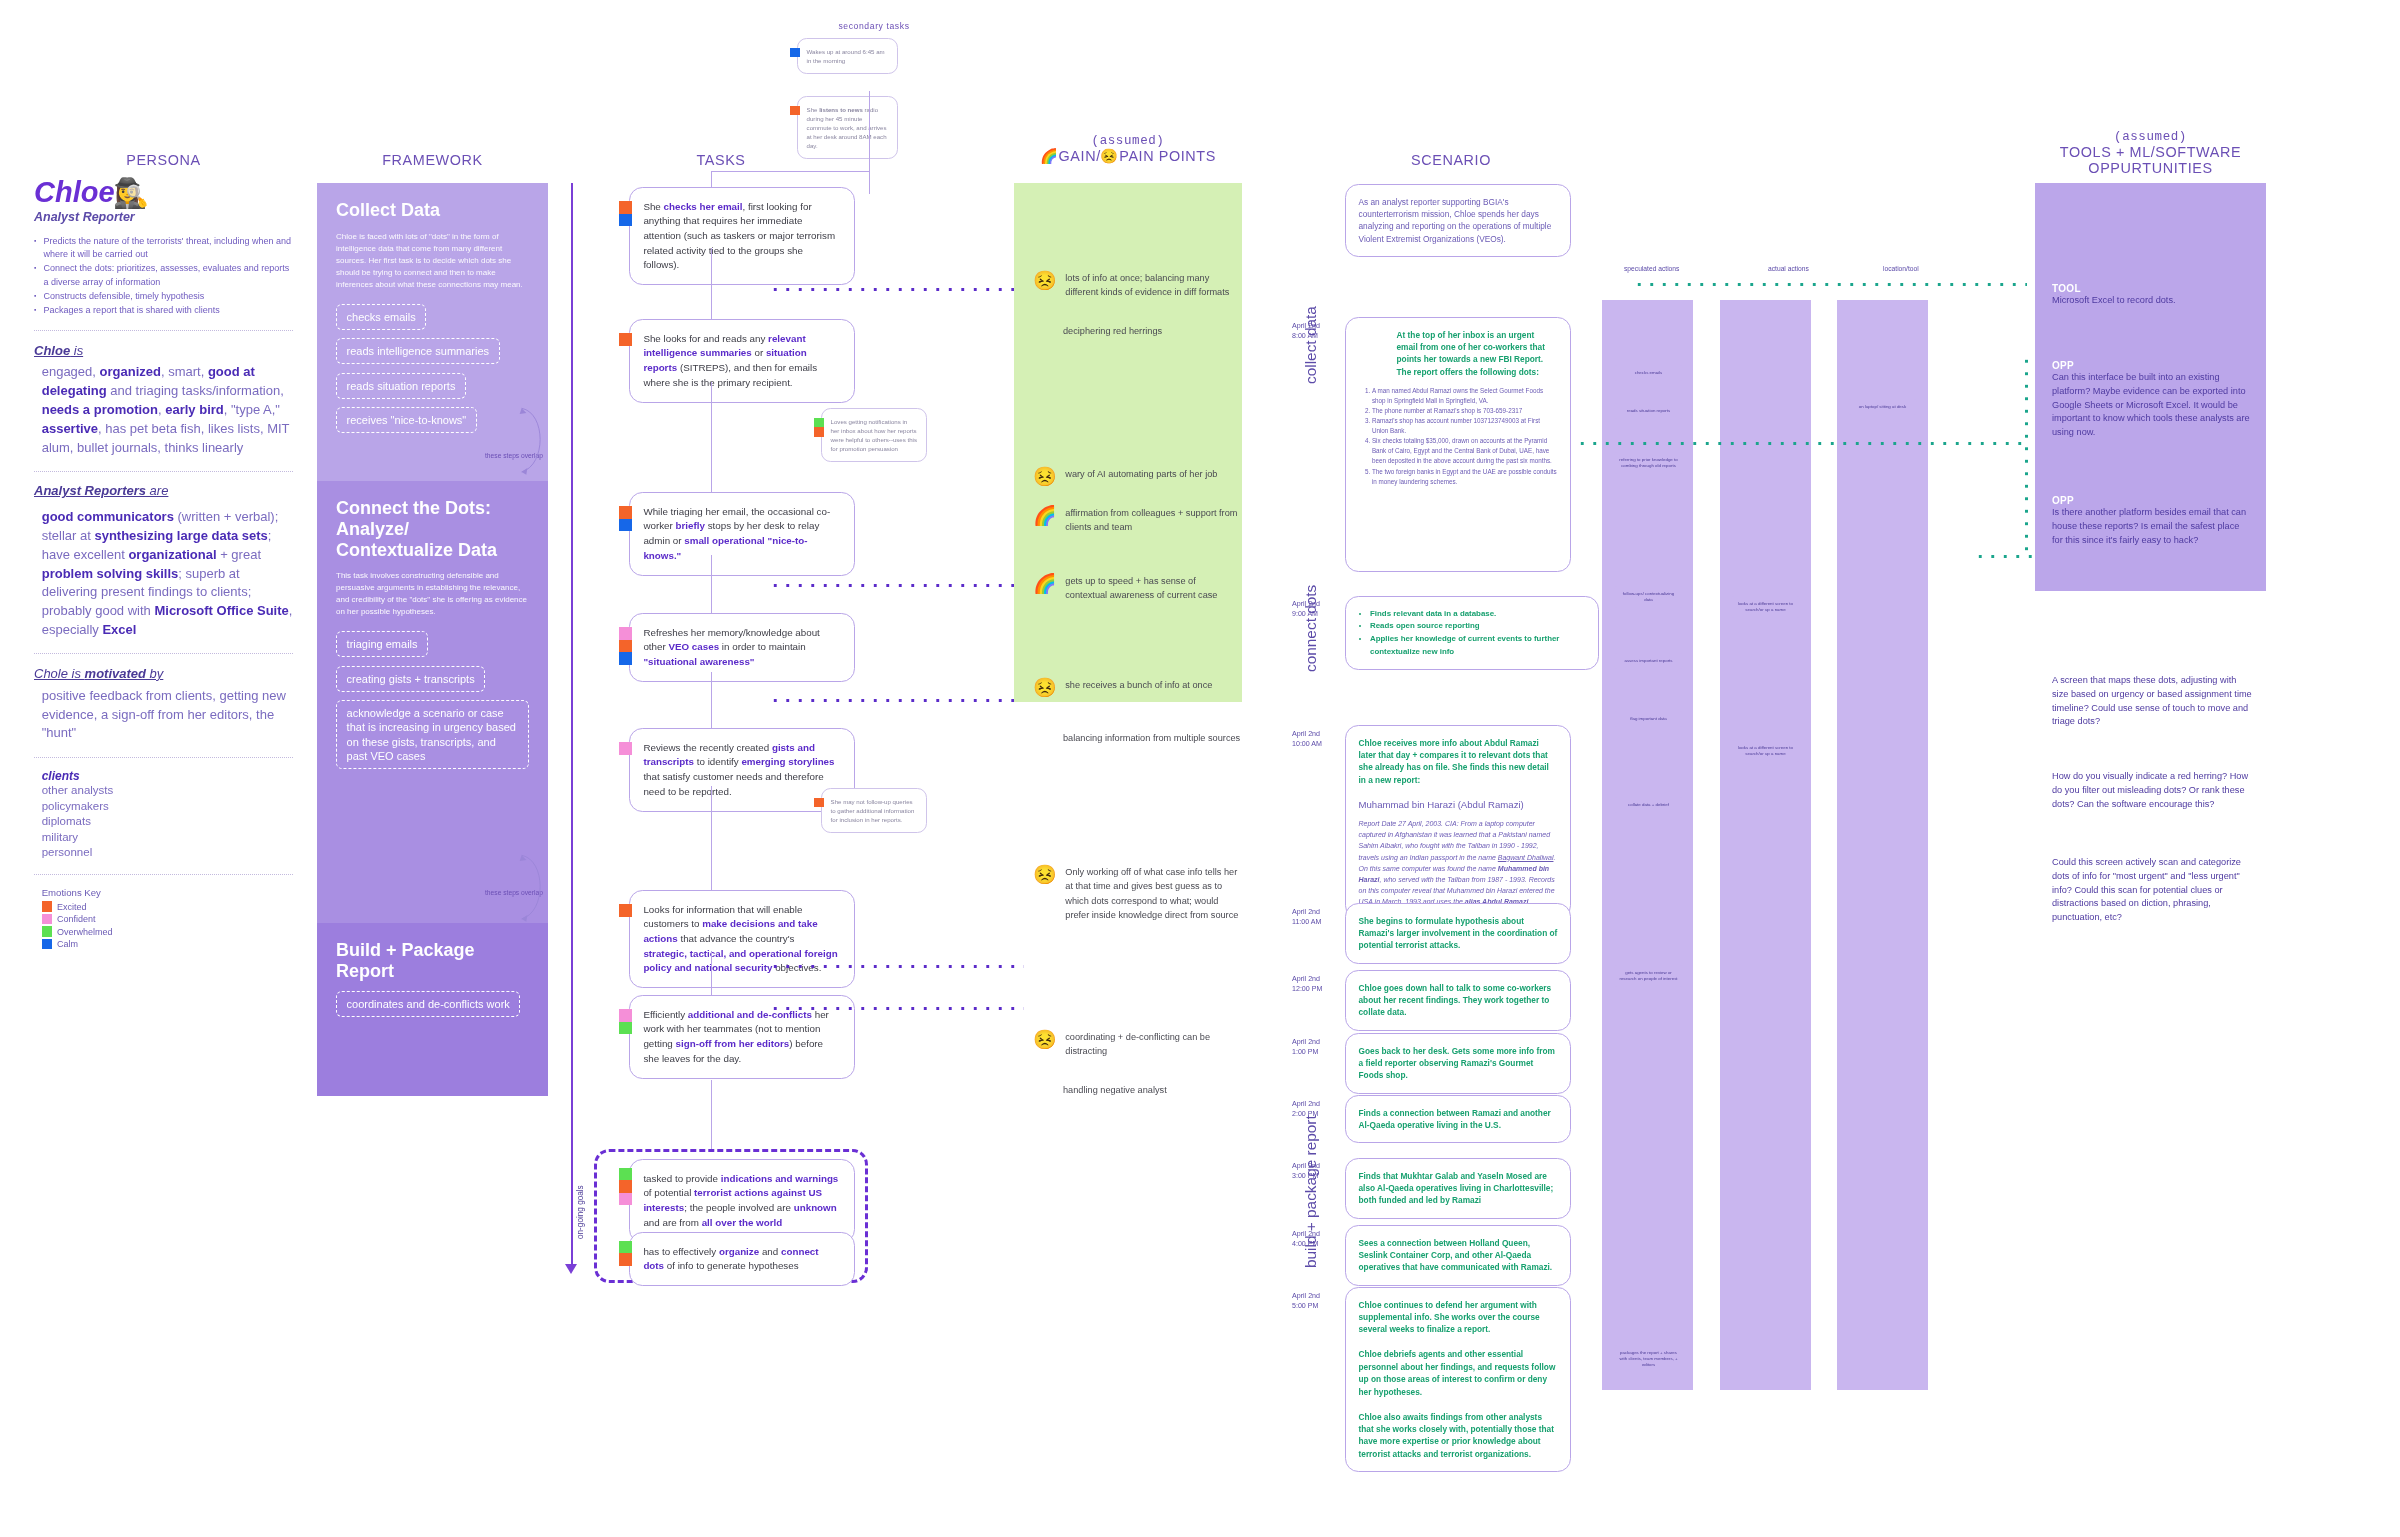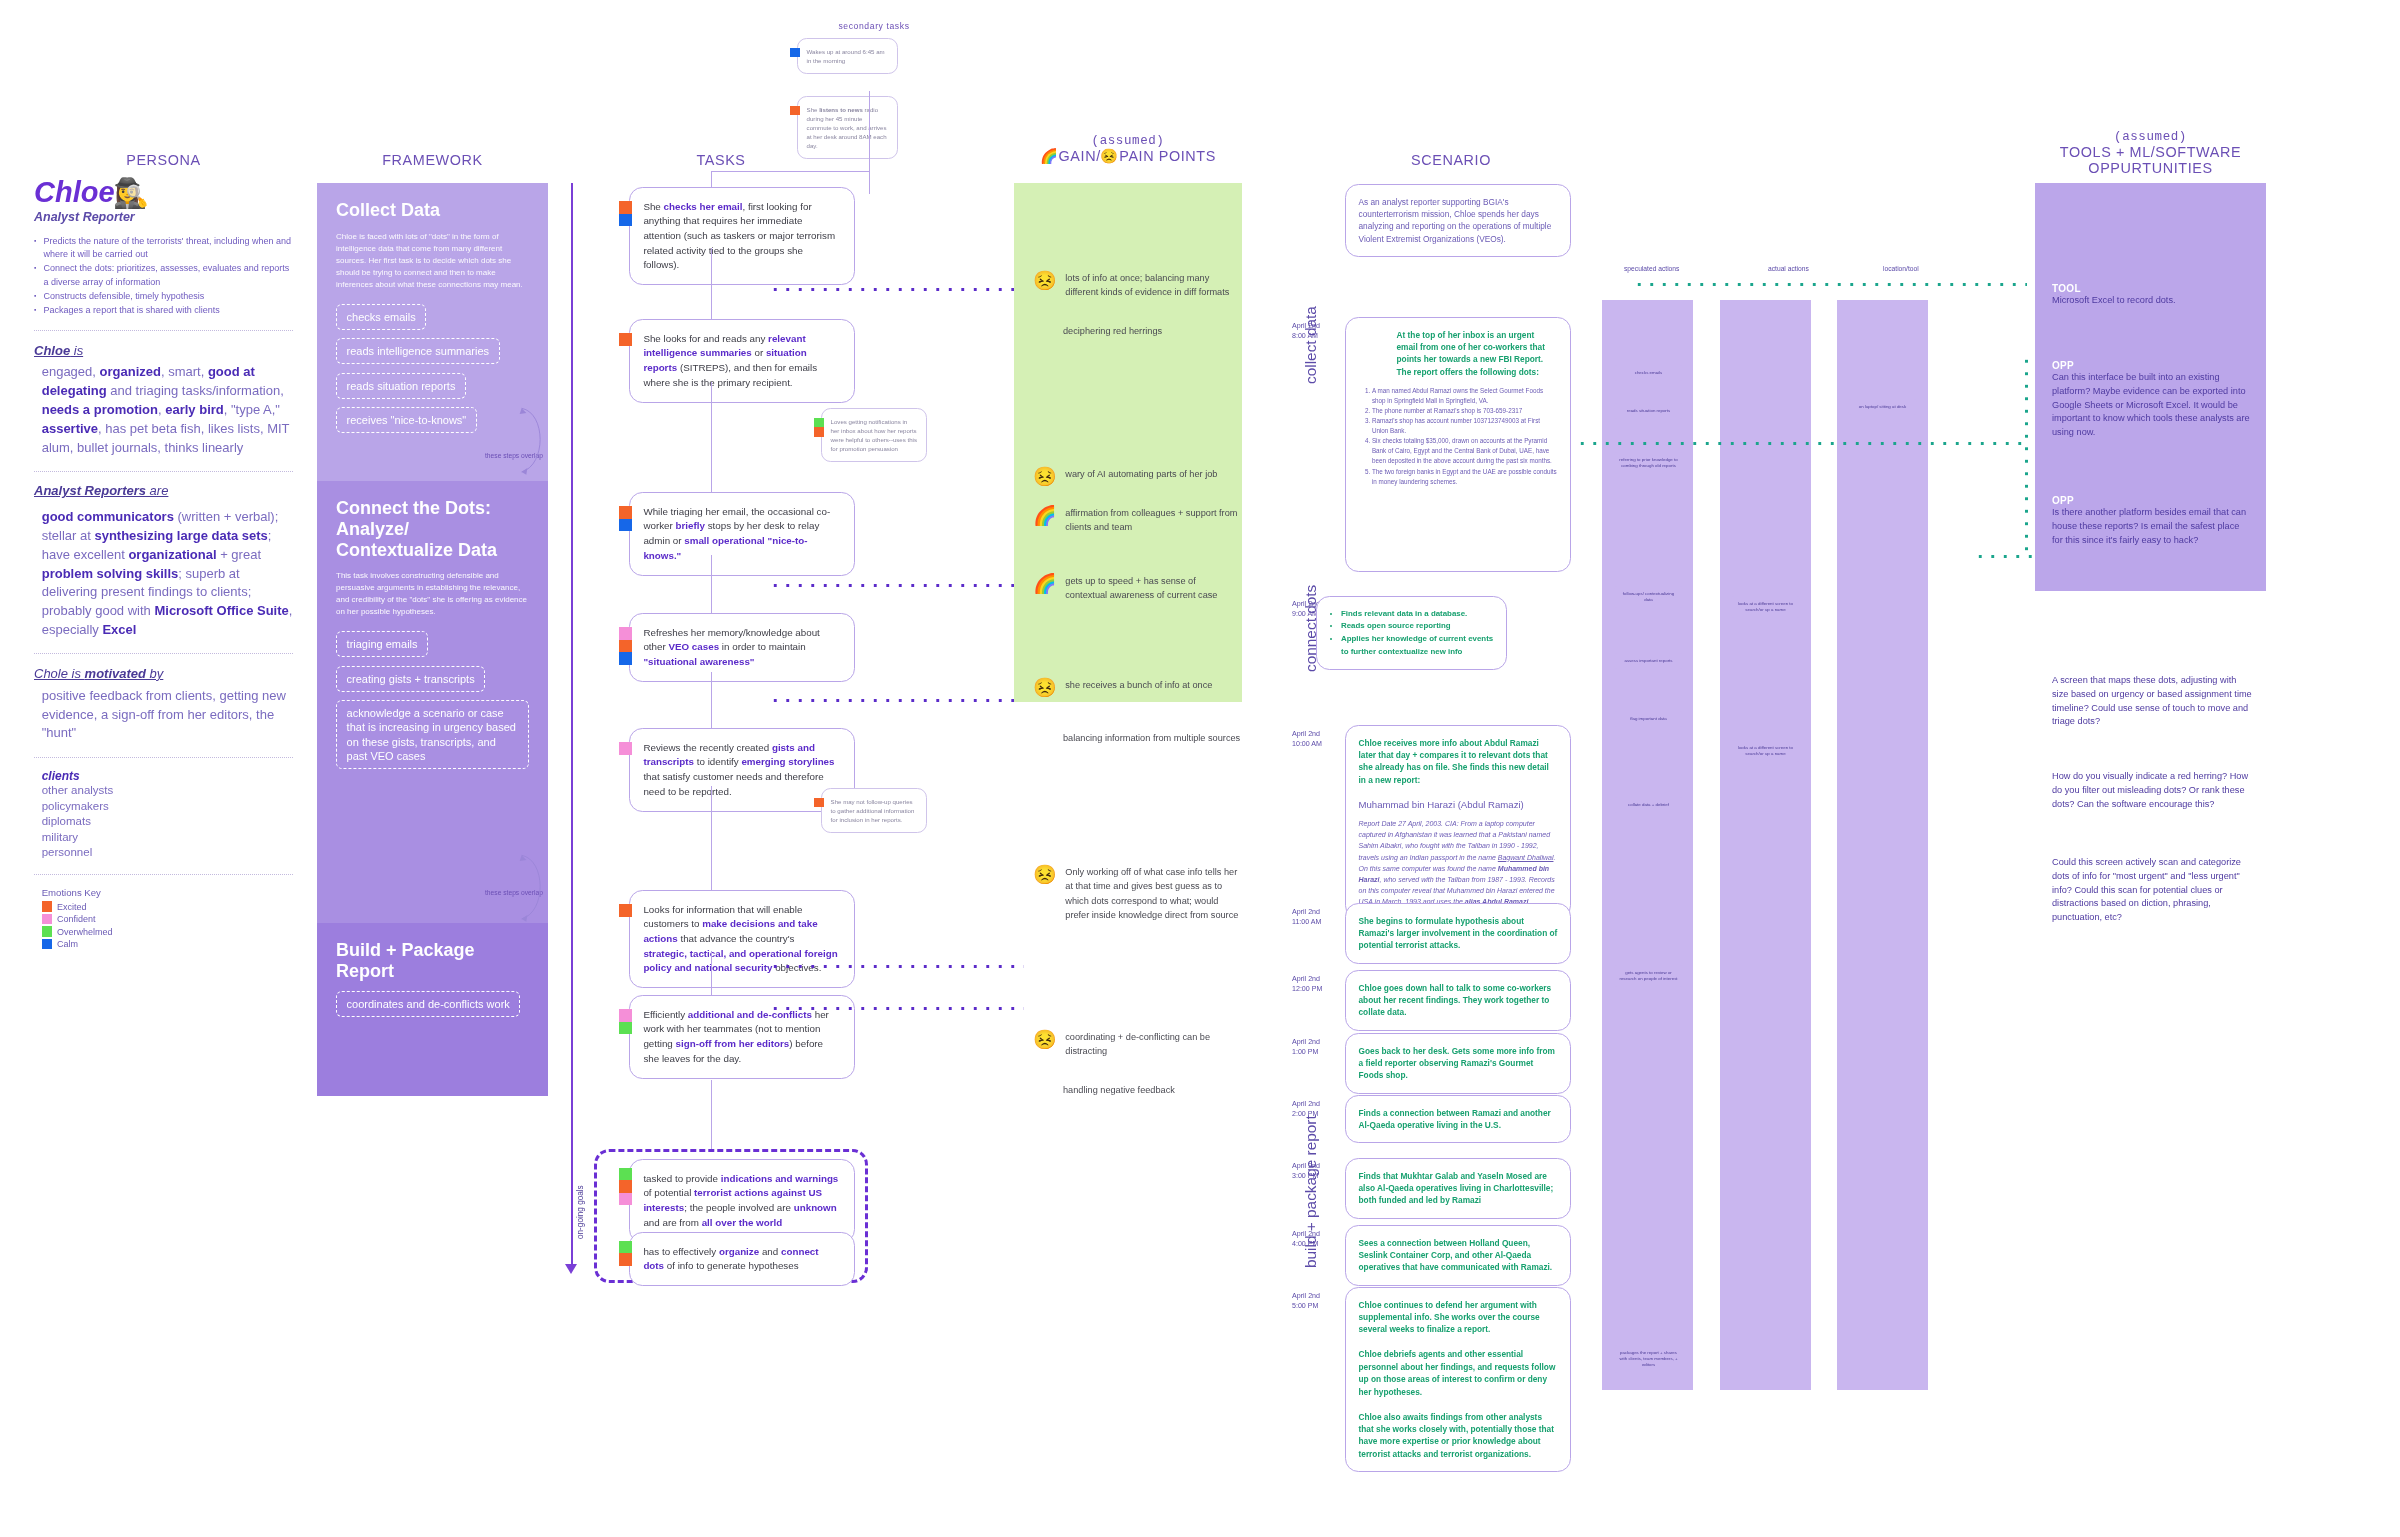--- a/index.html
+++ b/index.html
@@ -278,41 +278,41 @@
     </div>
     <div class="gpsub" style="left: 1063px; top: 731px; width: 178px;">balancing information from multiple sources</div>
     <div class="gpitem" style="left: 1033px; top: 865px;">
       <span class="gpemo">😣</span>
       <span class="gptxt">Only working off of what case info tells her at that time and gives best guess as to which dots correspond to what; would prefer inside knowledge direct from source</span>
     </div>
     <div class="gpitem" style="left: 1033px; top: 1030px;">
       <span class="gpemo">😣</span>
       <span class="gptxt">coordinating + de-conflicting can be distracting</span>
     </div>
-    <div class="gpsub" style="left: 1063px; top: 1083px; width: 178px;">handling negative feedback</div>
+    <div class="gpsub" style="left: 1063px; top: 1083px; width: 178px;">handling negative analyst</div>
   </div>
 
 <div id="scenario">
     <div class="scard" style="left: 1345px; top: 184px; width: 226px;"><span>As an analyst reporter supporting BGIA's counterterrorism mission, Chloe spends her days analyzing and reporting on the operations of multiple Violent Extremist Organizations (VEOs).</span></div>
     <div class="phase" style="left: 1302px; top: 384px;">collect data</div>
     <div class="phase" style="left: 1302px; top: 672px;">connect dots</div>
     <div class="phase" style="left: 1302px; top: 1268px;">build + package report</div>
     <div class="tstamp" style="left: 1292px; top: 321px;">April 2nd<br>8:00 AM</div>
     <div class="scard" style="left: 1345px; top: 317px; width: 226px; min-height: 255px;">
       <div class="scard green" style="position:static;border:none;padding:0;margin-left:38px;">At the top of her inbox  is an urgent email from one of her co-workers that points her towards a new FBI Report. The report offers the following dots:</div>
       <ol style="margin:7.7px 0 0 13.4px;font-size:6.3px;line-height:1.6;color:#6b5bb5;">
         <li>A man named Abdul Ramazi owns the Select Gourmet Foods shop in Springfield Mall in Springfield, VA.</li>
         <li>The phone number at Ramazi's shop is 703-659-2317</li>
         <li>Ramazi's shop has account number 1037123749003 at First Union Bank.</li>
         <li>Six checks totaling $35,000, drawn on accounts at the Pyramid Bank of Cairo, Egypt and the Central Bank of Dubai, UAE, have been deposited in the above account during the past six months.</li>
         <li>The two foreign banks in Egypt and the UAE are possible conduits in money laundering schemes.</li>
       </ol>
     </div>
     <div class="tstamp" style="left: 1292px; top: 599px;">April 2nd<br>9:00 AM</div>
-    <div class="scard" style="left: 1316px; top: 596px; width: 191px;">
+    <div class="scard" style="left: 1345px; top: 596px; width: 254px;">
       <ul style="margin:0 0 0 11.5px;font-size:7.9px;line-height:1.6;color:#17a06f;font-weight:bold;">
         <li>Finds relevant data in a database.</li>
         <li>Reads open source reporting</li>
         <li>Applies her knowledge of current events to further contextualize new info</li>
       </ul>
     </div>
     <div class="tstamp" style="left: 1292px; top: 729px;">April 2nd<br>10:00 AM</div>
     <div class="scard" style="left: 1345px; top: 725px; width: 226px;">
       <div class="scard green" style="position:static;border:none;padding:0;">Chloe receives more info about Abdul Ramazi later that day + compares it to relevant dots  that she already has on file. She finds this new detail in a new report:</div>
       <div style="font-size:9.6px;color:#6b5bb5;margin:11.5px 0 5.8px;">Muhammad bin Harazi (Abdul Ramazi)</div>

